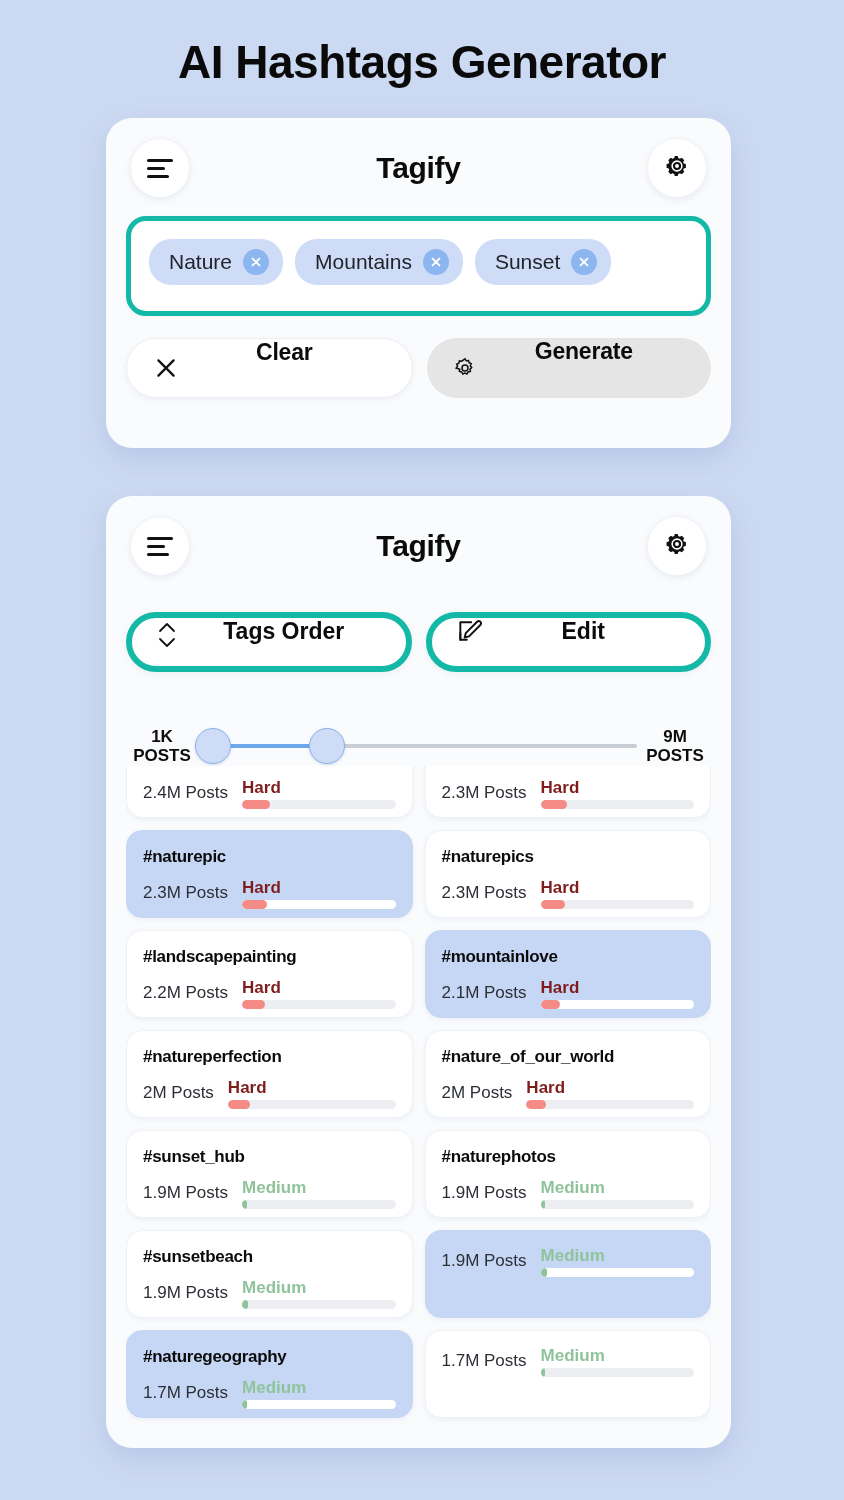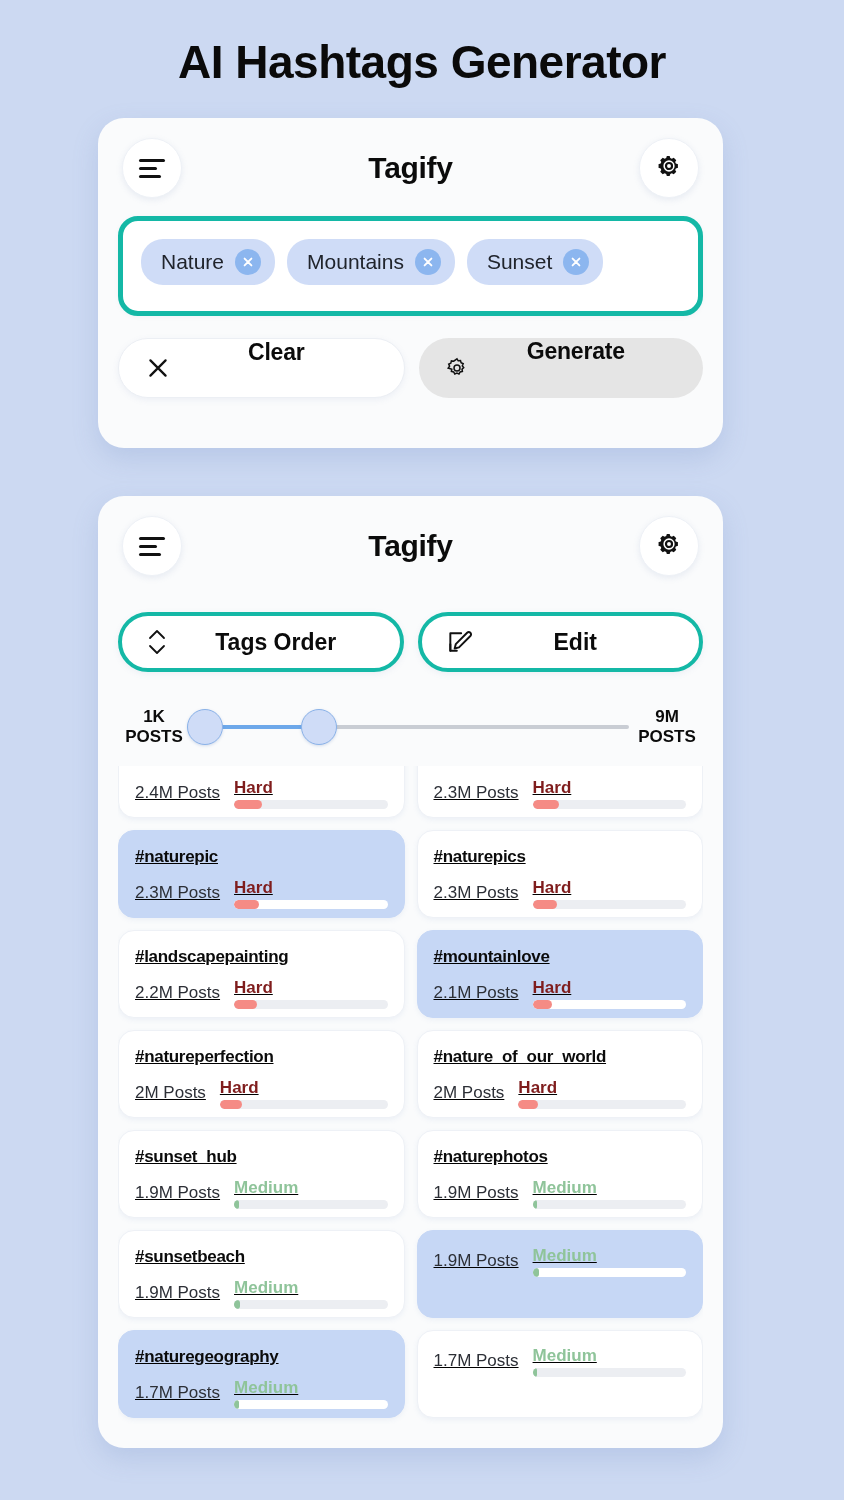--- a/index.html
+++ b/index.html
@@ -23,21 +23,21 @@
     font-weight: 800;
     letter-spacing: -0.5px;
     color: #0a0a0a;
     padding-top: 38px;
     line-height: 1.05;
   }
 
   
   .phone {
     position: absolute;
-    left: 98px;
+    left: 106px;
     width: 625px;
     background: #fafbfc;
     border-radius: 26px;
     box-shadow: 0 10px 26px rgba(110,135,190,0.22);
     overflow: hidden;
   }
   .phone-top   { top: 118px;  height: 330px; }
   .phone-bottom{ top: 496px;  height: 952px; }
 
   
@@ -131,36 +131,36 @@
   .toolbar2 {
     display: flex;
     gap: 14px;
     margin: 22px 20px 0 20px;
   }
   .tb-btn {
     flex: 1 1 0;
     height: 60px;
     border-radius: 30px;
     background: #fff;
-    border: 4px solid #14b8a6;
+    border: 6px solid #14b8a6;
     box-shadow: 0 2px 6px rgba(120,140,185,0.10);
     display: flex;
-    align-items: center;
+    align-items: flex-start;
     padding: 0 24px;
     font-size: 23px;
     font-weight: 800;
     color: #0b0b0b;
   }
   .tb-btn .lbl { flex: 1 1 auto; text-align: center; }
   .tb-ico { width: 30px; flex: 0 0 auto; display: flex; align-items: center; }
 
   
   .slider-row {
     display: flex;
-    align-items: center;
+    align-items: flex-end;
     margin: 16px 20px 0 20px;
     height: 78px;
     gap: 2px;
   }
   .slider-cap {
     font-size: 17px;
     font-weight: 800;
     color: #0b0b0b;
     text-align: center;
     line-height: 1.15;
@@ -198,21 +198,20 @@
     box-shadow: 0 1px 3px rgba(100,130,190,0.25);
   }
 
   
   .results {
     position: relative;
     margin: 0 20px;
     padding-top: 8px;
     height: 680px;
     overflow: hidden;
-    text-decoration: underline;
   }
   .grid {
     display: grid;
     grid-template-columns: 1fr 1fr;
     gap: 12px;
     margin-top: -44px;
   }
   .tag-card {
     background: #fff;
     border: 1px solid #eef1f6;

